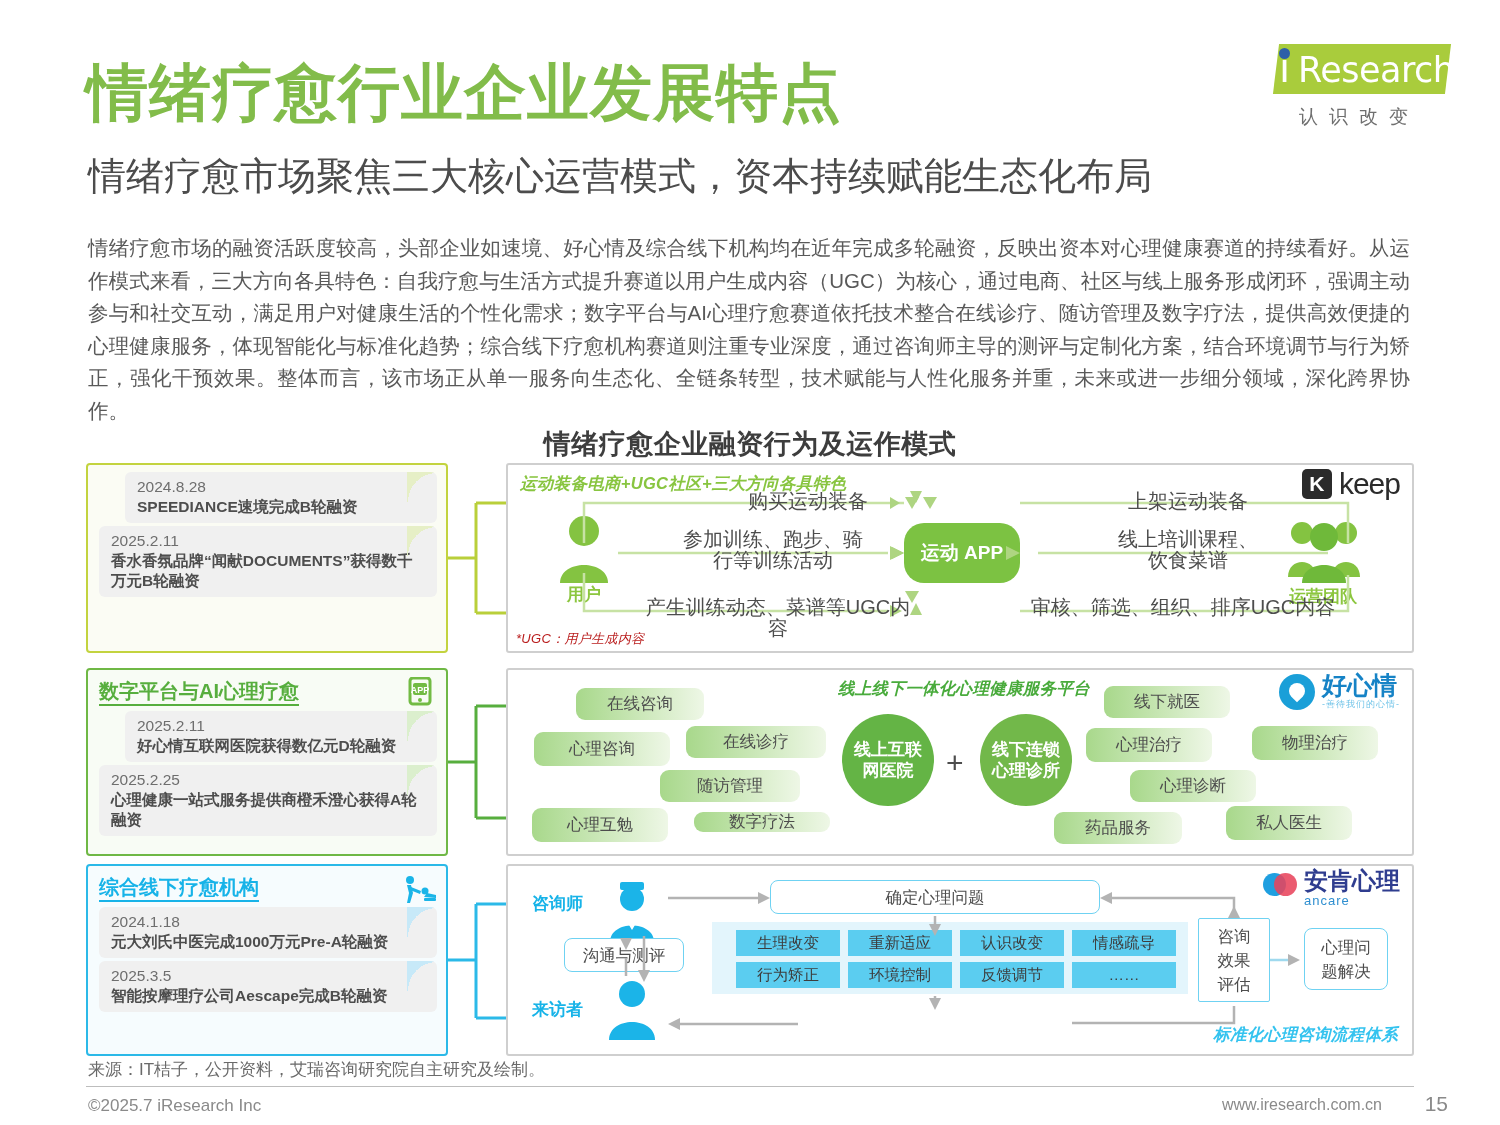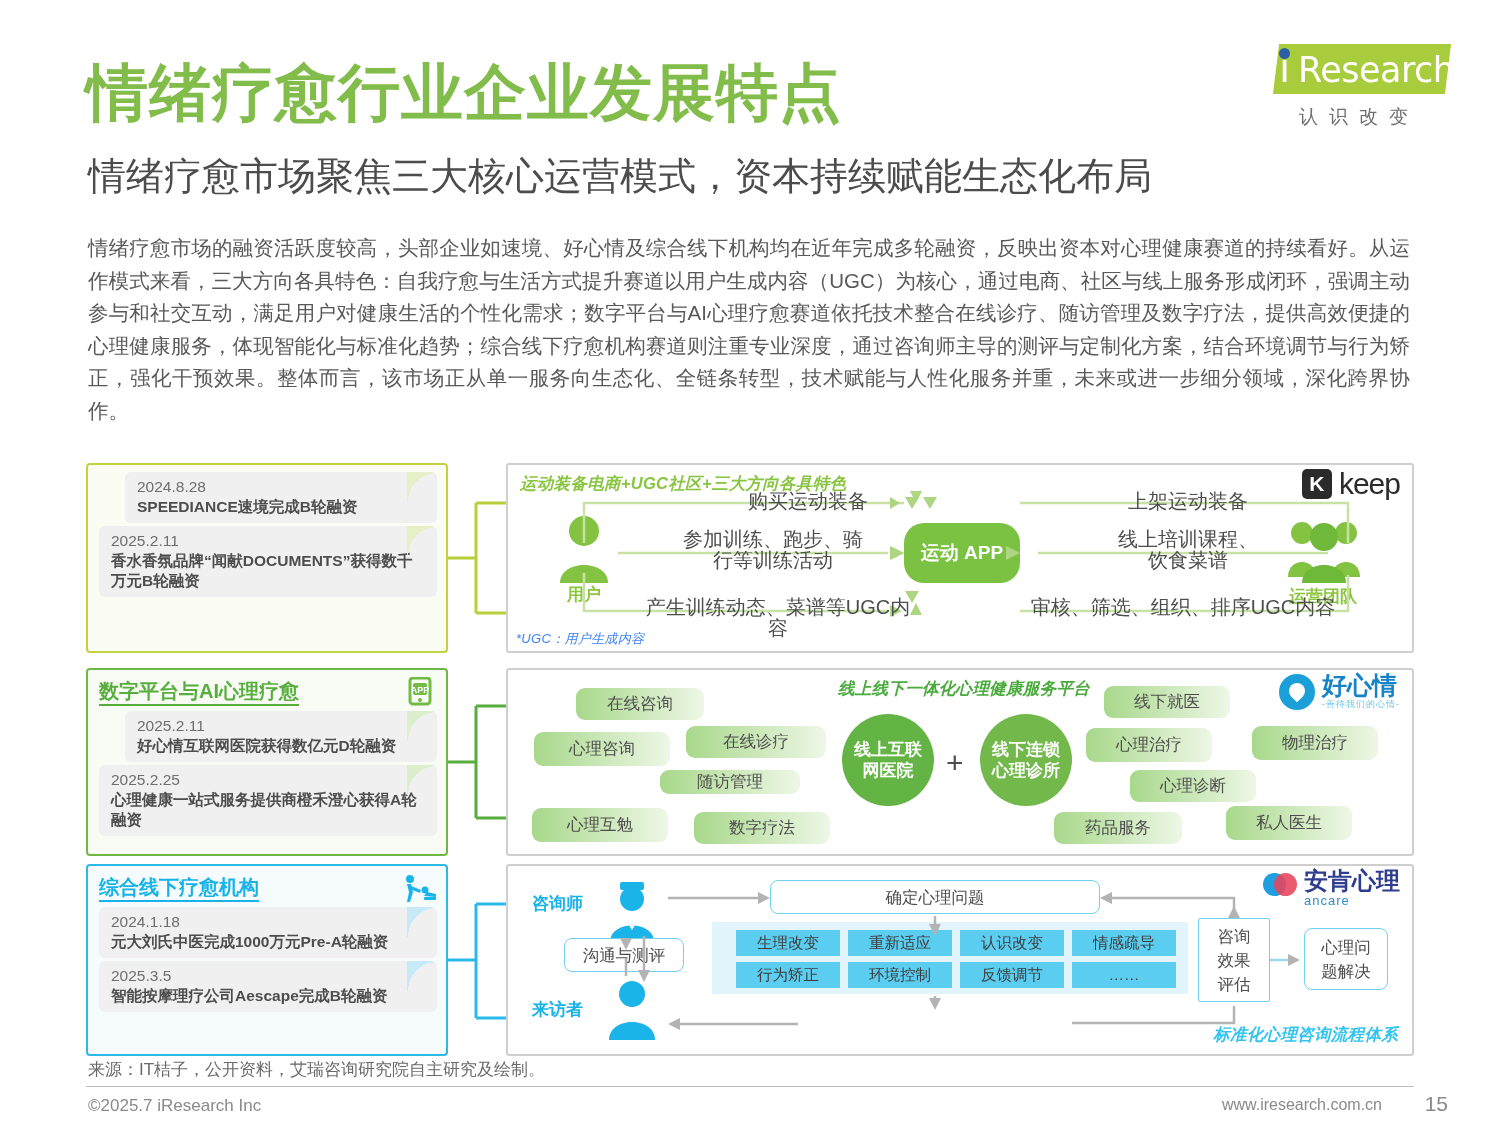--- a/index.html
+++ b/index.html
@@ -81,21 +81,21 @@
   .card-head {
     display: flex; align-items: center; justify-content: space-between;
     height: 30px; margin-bottom: 4px;
   }
   .card-title {
     font-size: 20px; font-weight: 700; color: #b2cc33;
     border-bottom: 2px solid #b2cc33; padding-bottom: 1px; line-height: 24px;
   }
   .c2 .card-title { color: #57ae3e; border-bottom-color: #57ae3e; }
   .c3 .card-title { color: #17b3e8; border-bottom-color: #17b3e8; }
-  .card-icon { width: 34px; height: 30px; display: flex; align-items: center; justify-content: center; }
+  .card-icon { width: 34px; height: 30px; display: flex; align-items: flex-end; justify-content: center; }
 
   .note {
     position: relative; background: #f0f0f0; border-radius: 6px;
     padding: 5px 10px 6px 12px; margin-bottom: 3px;
     font-size: 15.5px; line-height: 20px; color: #595959;
   }
   .note .corner {
     position: absolute; right: 0; top: 0; width: 30px; height: 30px;
     border-top-right-radius: 6px;
     background: radial-gradient(circle at 100% 100%, transparent 0 29px, #e6efc6 29px 100%);
@@ -118,21 +118,21 @@
 
   .pl-tag {
     position: absolute; font-size: 16.5px; font-weight: 700; font-style: italic;
     color: #88c540; letter-spacing: 0.3px;
   }
   .pl-tag.green2 { color: #49ab3c; }
   .pl-tag.blue { color: #34c3ef; }
 
   .ugc-note {
     position: absolute; left: 8px; bottom: 3px; font-size: 13px;
-    font-style: italic; color: #3b82f6; letter-spacing: 0.3px;
+    font-style: italic; color: #b91c1c; letter-spacing: 0.3px;
   }
 
   
   .flow-label {
     position: absolute; font-size: 20px; line-height: 21px;
     color: #4d4d4d; text-align: center; white-space: pre-line;
   }
   .person-label {
     position: absolute; font-size: 17px; font-weight: 700; color: #8cc63f; text-align: center;
   }
@@ -217,20 +217,21 @@
       <div class="logo-dot"></div>
       <div class="logo-text">Research</div>
     </div>
     <div class="logo-cn">认识改变</div>
   </div>
 
   <div class="h1">情绪疗愈行业企业发展特点</div>
   <div class="h2">情绪疗愈市场聚焦三大核心运营模式，资本持续赋能生态化布局</div>
   <div class="body-copy">情绪疗愈市场的融资活跃度较高，头部企业如速境、好心情及综合线下机构均在近年完成多轮融资，反映出资本对心理健康赛道的持续看好。从运作模式来看，三大方向各具特色：自我疗愈与生活方式提升赛道以用户生成内容（UGC）为核心，通过电商、社区与线上服务形成闭环，强调主动参与和社交互动，满足用户对健康生活的个性化需求；数字平台与AI心理疗愈赛道依托技术整合在线诊疗、随访管理及数字疗法，提供高效便捷的心理健康服务，体现智能化与标准化趋势；综合线下疗愈机构赛道则注重专业深度，通过咨询师主导的测评与定制化方案，结合环境调节与行为矫正，强化干预效果。整体而言，该市场正从单一服务向生态化、全链条转型，技术赋能与人性化服务并重，未来或进一步细分领域，深化跨界协作。</div>
 
+  <div class="dia-title">情绪疗愈企业融资行为及运作模式</div>
 
   <div class="row row-1">
 
     <div class="card c1">
       <div class="note offset">
         <div class="corner"></div>
         <div class="date">2024.8.28</div>
         <div class="desc">SPEEDIANCE速境完成B轮融资</div>
       </div>
       <div class="note">
@@ -352,23 +353,23 @@
         <div class="hx-icon"></div>
         <div>
           <div class="hx-text">好心情</div>
           <div class="hx-sub">-善待我们的心情-</div>
         </div>
       </div>
 
       <div class="pill" style="left:68px; top:18px; width:128px; height:32px;">在线咨询</div>
       <div class="pill" style="left:178px; top:56px; width:140px; height:32px;">在线诊疗</div>
       <div class="pill" style="left:26px; top:62px; width:136px; height:34px;">心理咨询</div>
-      <div class="pill" style="left:152px; top:100px; width:140px; height:24px;">随访管理</div>
+      <div class="pill" style="left:152px; top:100px; width:140px; height:32px;">随访管理</div>
       <div class="pill" style="left:24px; top:138px; width:136px; height:34px;">心理互勉</div>
-      <div class="pill" style="left:186px; top:142px; width:136px; height:32px;">数字疗法</div>
+      <div class="pill" style="left:186px; top:142px; width:136px; height:20px;">数字疗法</div>
 
       <div class="circle" style="left:334px; top:44px; width:92px; height:92px; white-space:pre-line;">线上互联
 网医院</div>
       <div class="plus" style="left:438px; top:76px;">+</div>
       <div class="circle" style="left:472px; top:44px; width:92px; height:92px; white-space:pre-line; background:#72b84a;">线下连锁
 心理诊所</div>
 
       <div class="pill" style="left:596px; top:16px; width:126px; height:32px;">线下就医</div>
       <div class="pill" style="left:578px; top:58px; width:126px; height:34px;">心理治疗</div>
       <div class="pill" style="left:744px; top:56px; width:126px; height:34px;">物理治疗</div>

